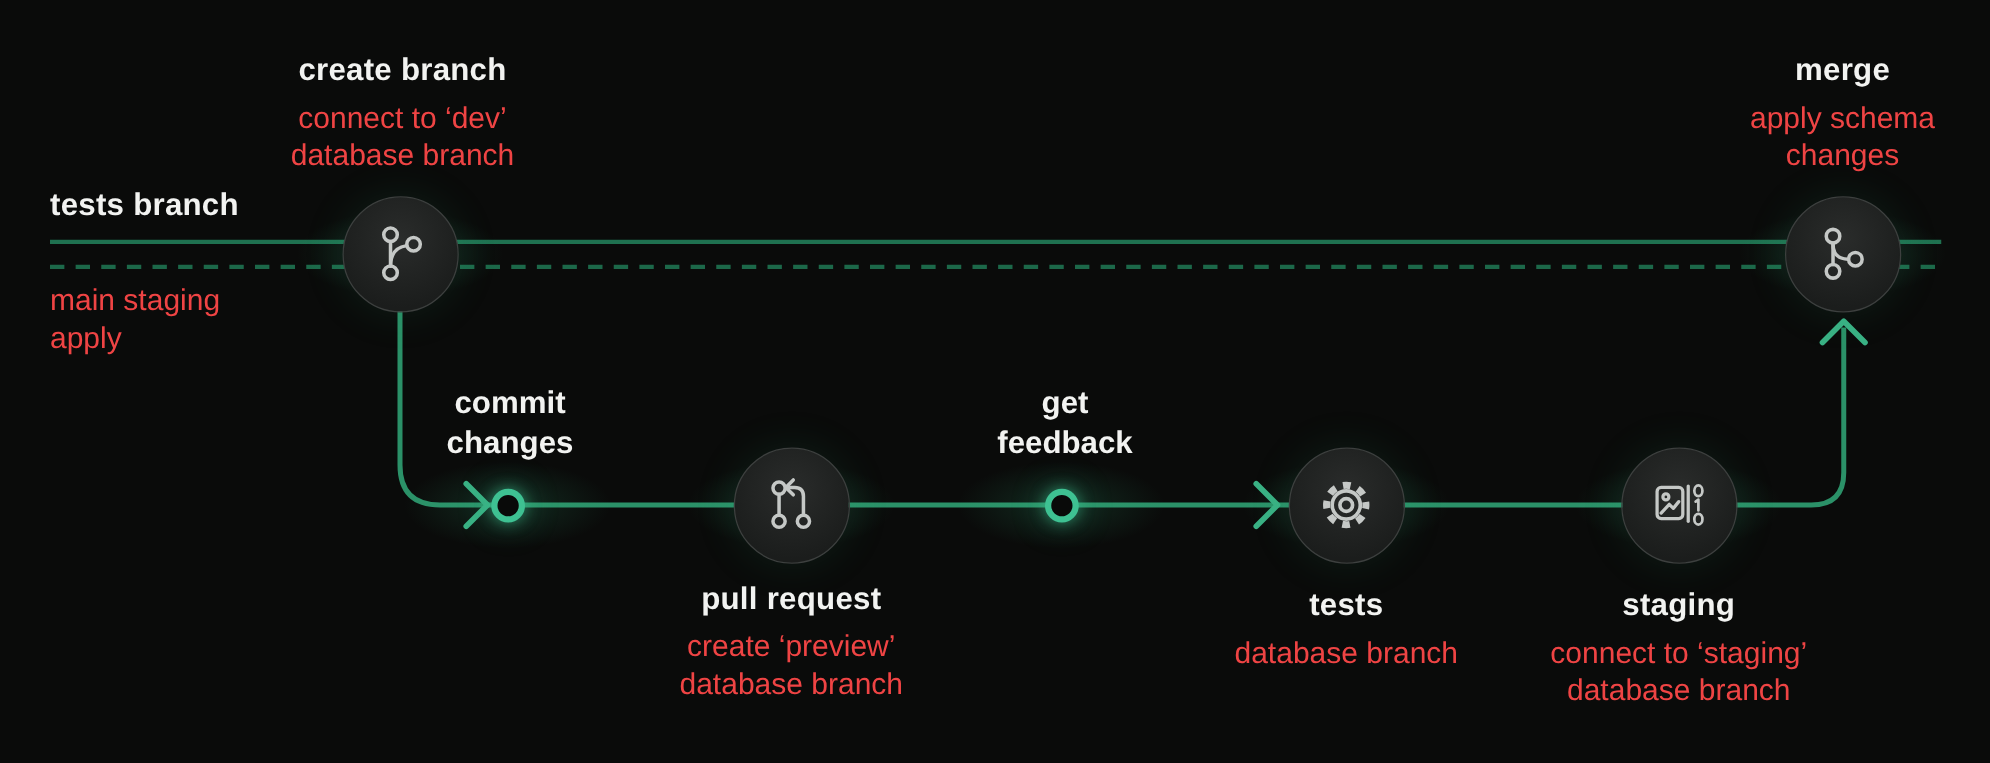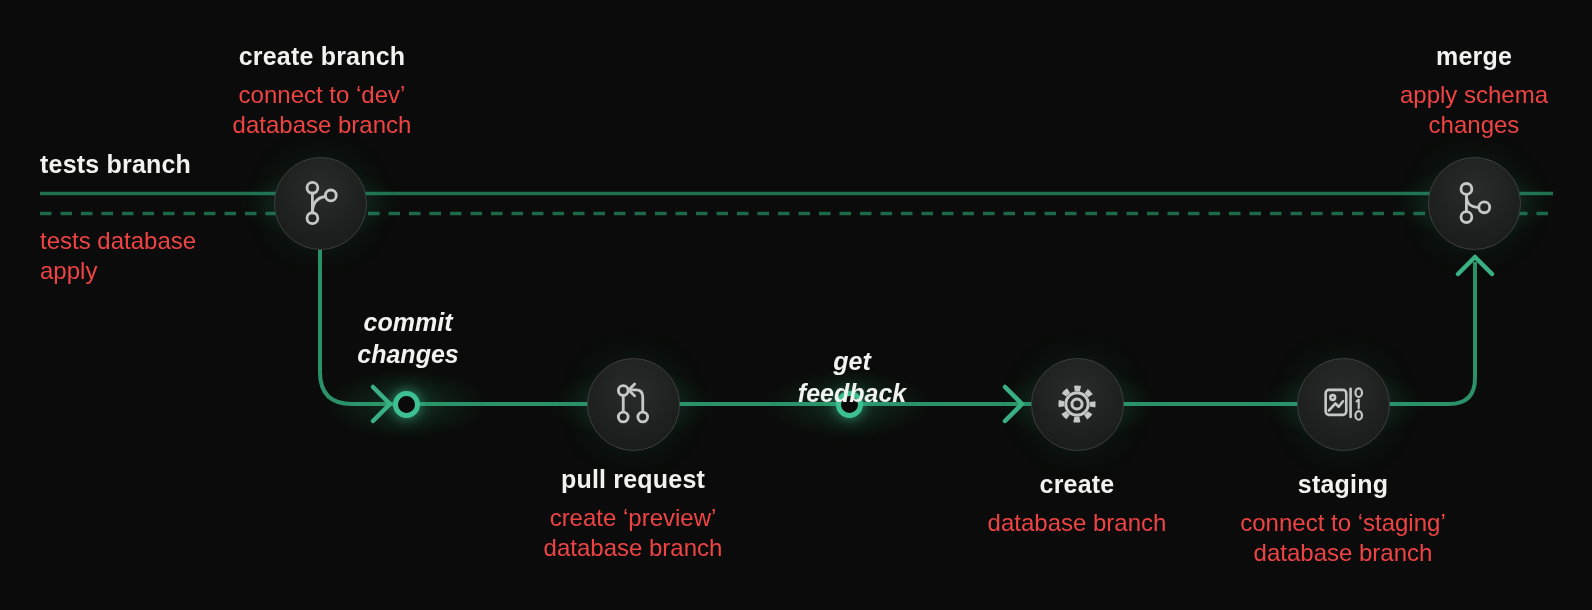--- a/index.html
+++ b/index.html
@@ -25,21 +25,21 @@
   .ring{
     position:absolute;width:27px;height:27px;border-radius:50%;z-index:4;
     border:5.5px solid #3ec192;background:#090a09;box-sizing:border-box;
     box-shadow:0 0 12px rgba(62,193,146,.6),0 0 30px rgba(62,193,146,.28);
   }
   .lbl{position:absolute;z-index:5;text-align:center;transform:translateX(-50%);white-space:nowrap;}
   .lbl.left{transform:none;text-align:left;}
   .t{font-size:25px;font-weight:bold;color:#f2f3f1;line-height:28px;letter-spacing:.2px;}
   .s{font-size:24px;color:#ef4444;line-height:30px;}
   .gap{height:10px;}
-  .boldlines{font-size:25px;font-weight:bold;color:#f2f3f1;line-height:32px;font-style:italic;}
+  .boldlines{font-size:25px;font-weight:bold;color:#f2f3f1;line-height:32px;}
 </style>
 </head>
 <body>
 
 <div class="canvas">
 
   <svg class="layer" width="1592" height="610" viewBox="0 0 1592 610">
 
     <line x1="40" y1="193.5" x2="1553" y2="193.5" stroke="#1f7150" stroke-width="3.5"></line>
 
@@ -126,43 +126,43 @@
     <div class="gap"></div>
     <div class="s">apply schema</div>
     <div class="s">changes</div>
   </div>
 
   <div class="lbl left" style="left:40px;top:150px;">
     <div class="t">tests branch</div>
   </div>
 
   <div class="lbl left" style="left:40px;top:226px;">
-    <div class="s">tests database</div>
+    <div class="s">main staging</div>
     <div class="s">apply</div>
   </div>
 
   <div class="lbl" style="left:408px;top:306px;">
     <div class="boldlines">commit</div>
     <div class="boldlines">changes</div>
   </div>
 
-  <div class="lbl" style="left:852px;top:306px;margin-top:39px;">
+  <div class="lbl" style="left:852px;top:306px;">
     <div class="boldlines">get</div>
     <div class="boldlines">feedback</div>
   </div>
 
   <div class="lbl" style="left:633px;top:465px;">
     <div class="t">pull request</div>
     <div class="gap"></div>
     <div class="s">create ‘preview’</div>
     <div class="s">database branch</div>
   </div>
 
   <div class="lbl" style="left:1077px;top:470px;">
-    <div class="t">create</div>
+    <div class="t">tests</div>
     <div class="gap"></div>
     <div class="s">database branch</div>
   </div>
 
   <div class="lbl" style="left:1343px;top:470px;">
     <div class="t">staging</div>
     <div class="gap"></div>
     <div class="s">connect to ‘staging’</div>
     <div class="s">database branch</div>
   </div>

